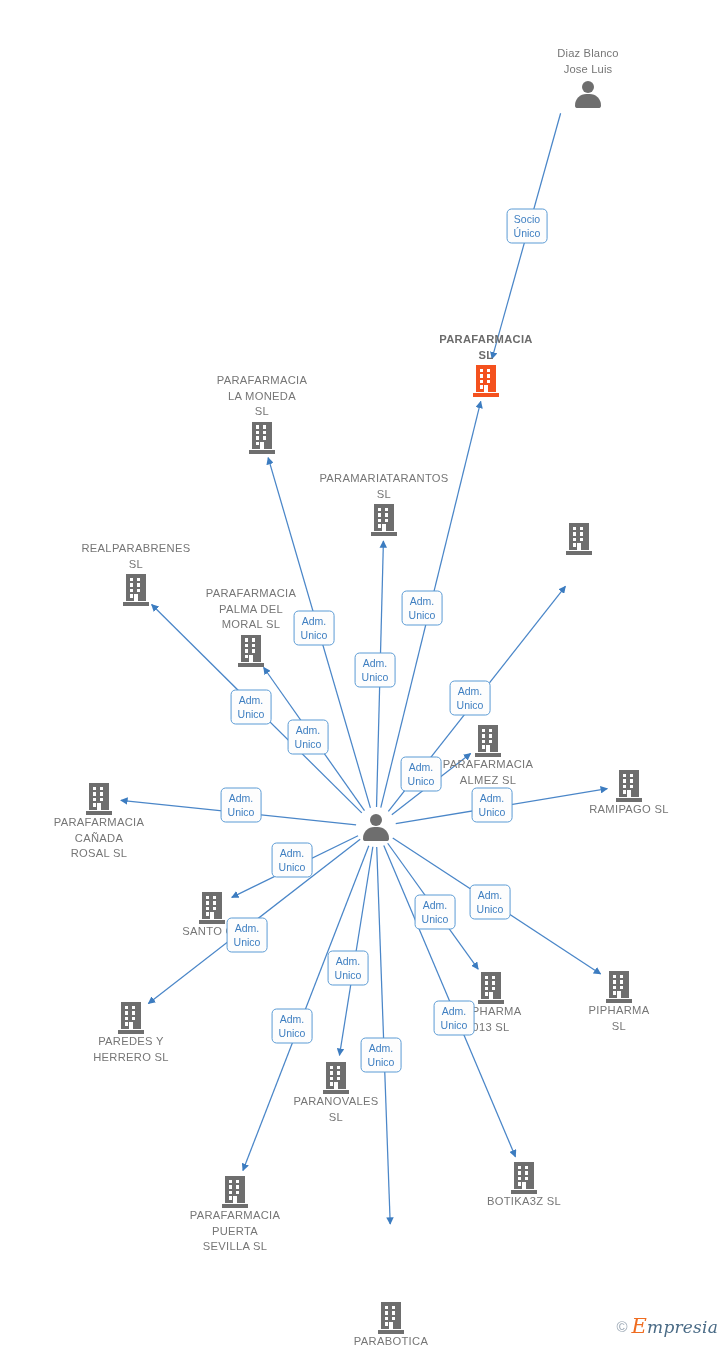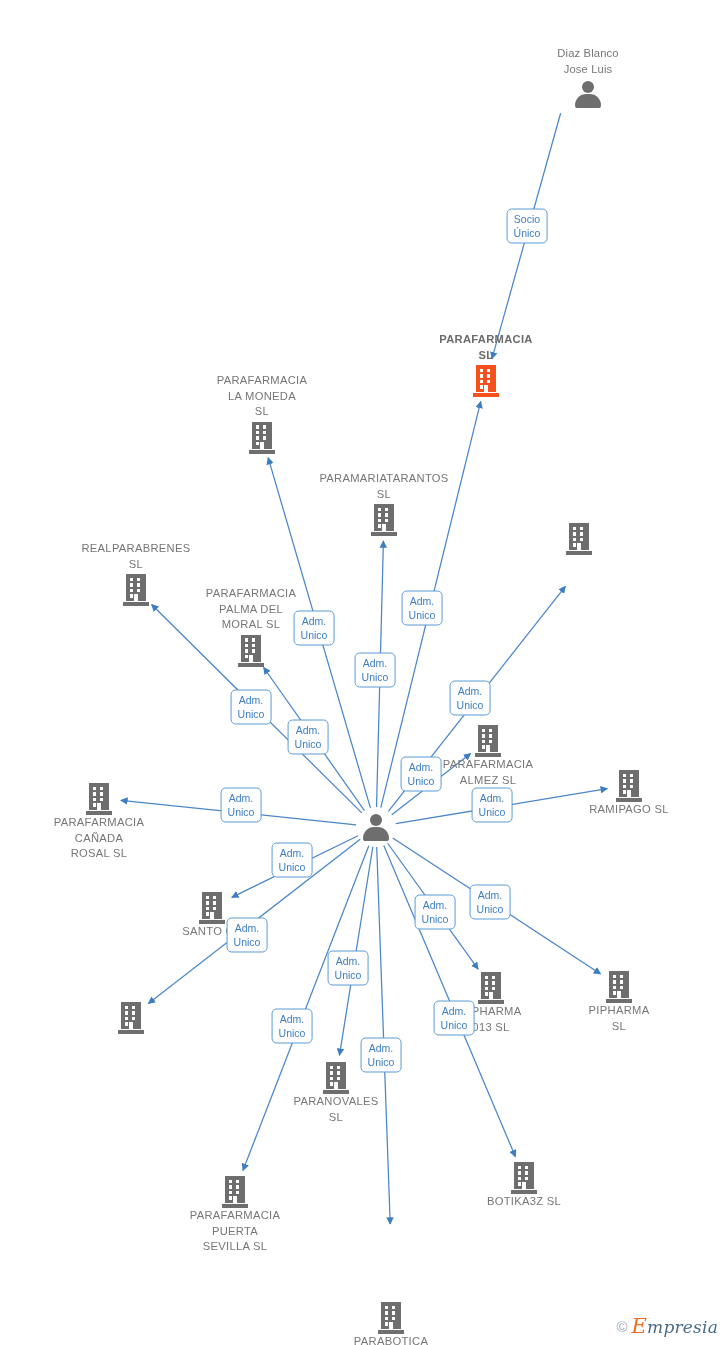--- a/index.html
+++ b/index.html
@@ -322,20 +322,22 @@
             <i style="left:6.5px;top:3.5px"></i>
             <i style="left:13.5px;top:3.5px"></i>
             <i style="left:6.5px;top:9px"></i>
             <i style="left:13.5px;top:9px"></i>
             <i style="left:6.5px;top:14.5px"></i>
             <i style="left:13.5px;top:14.5px"></i>
             <i style="left:6.5px;top:20px"></i>
             <div class="door"></div>
           </div>
         </div>
+        <div class="caption">PAREDES Y
+HERRERO  SL</div>
       </div>
       <div class="node company" style="left: 336px; top: 1060px;">
         <div class="icon-wrap">
           <div class="bld">
             <div class="body"></div>
             <div class="base"></div>
             <i style="left:6.5px;top:3.5px"></i>
             <i style="left:13.5px;top:3.5px"></i>
             <i style="left:6.5px;top:9px"></i>
             <i style="left:13.5px;top:9px"></i>

